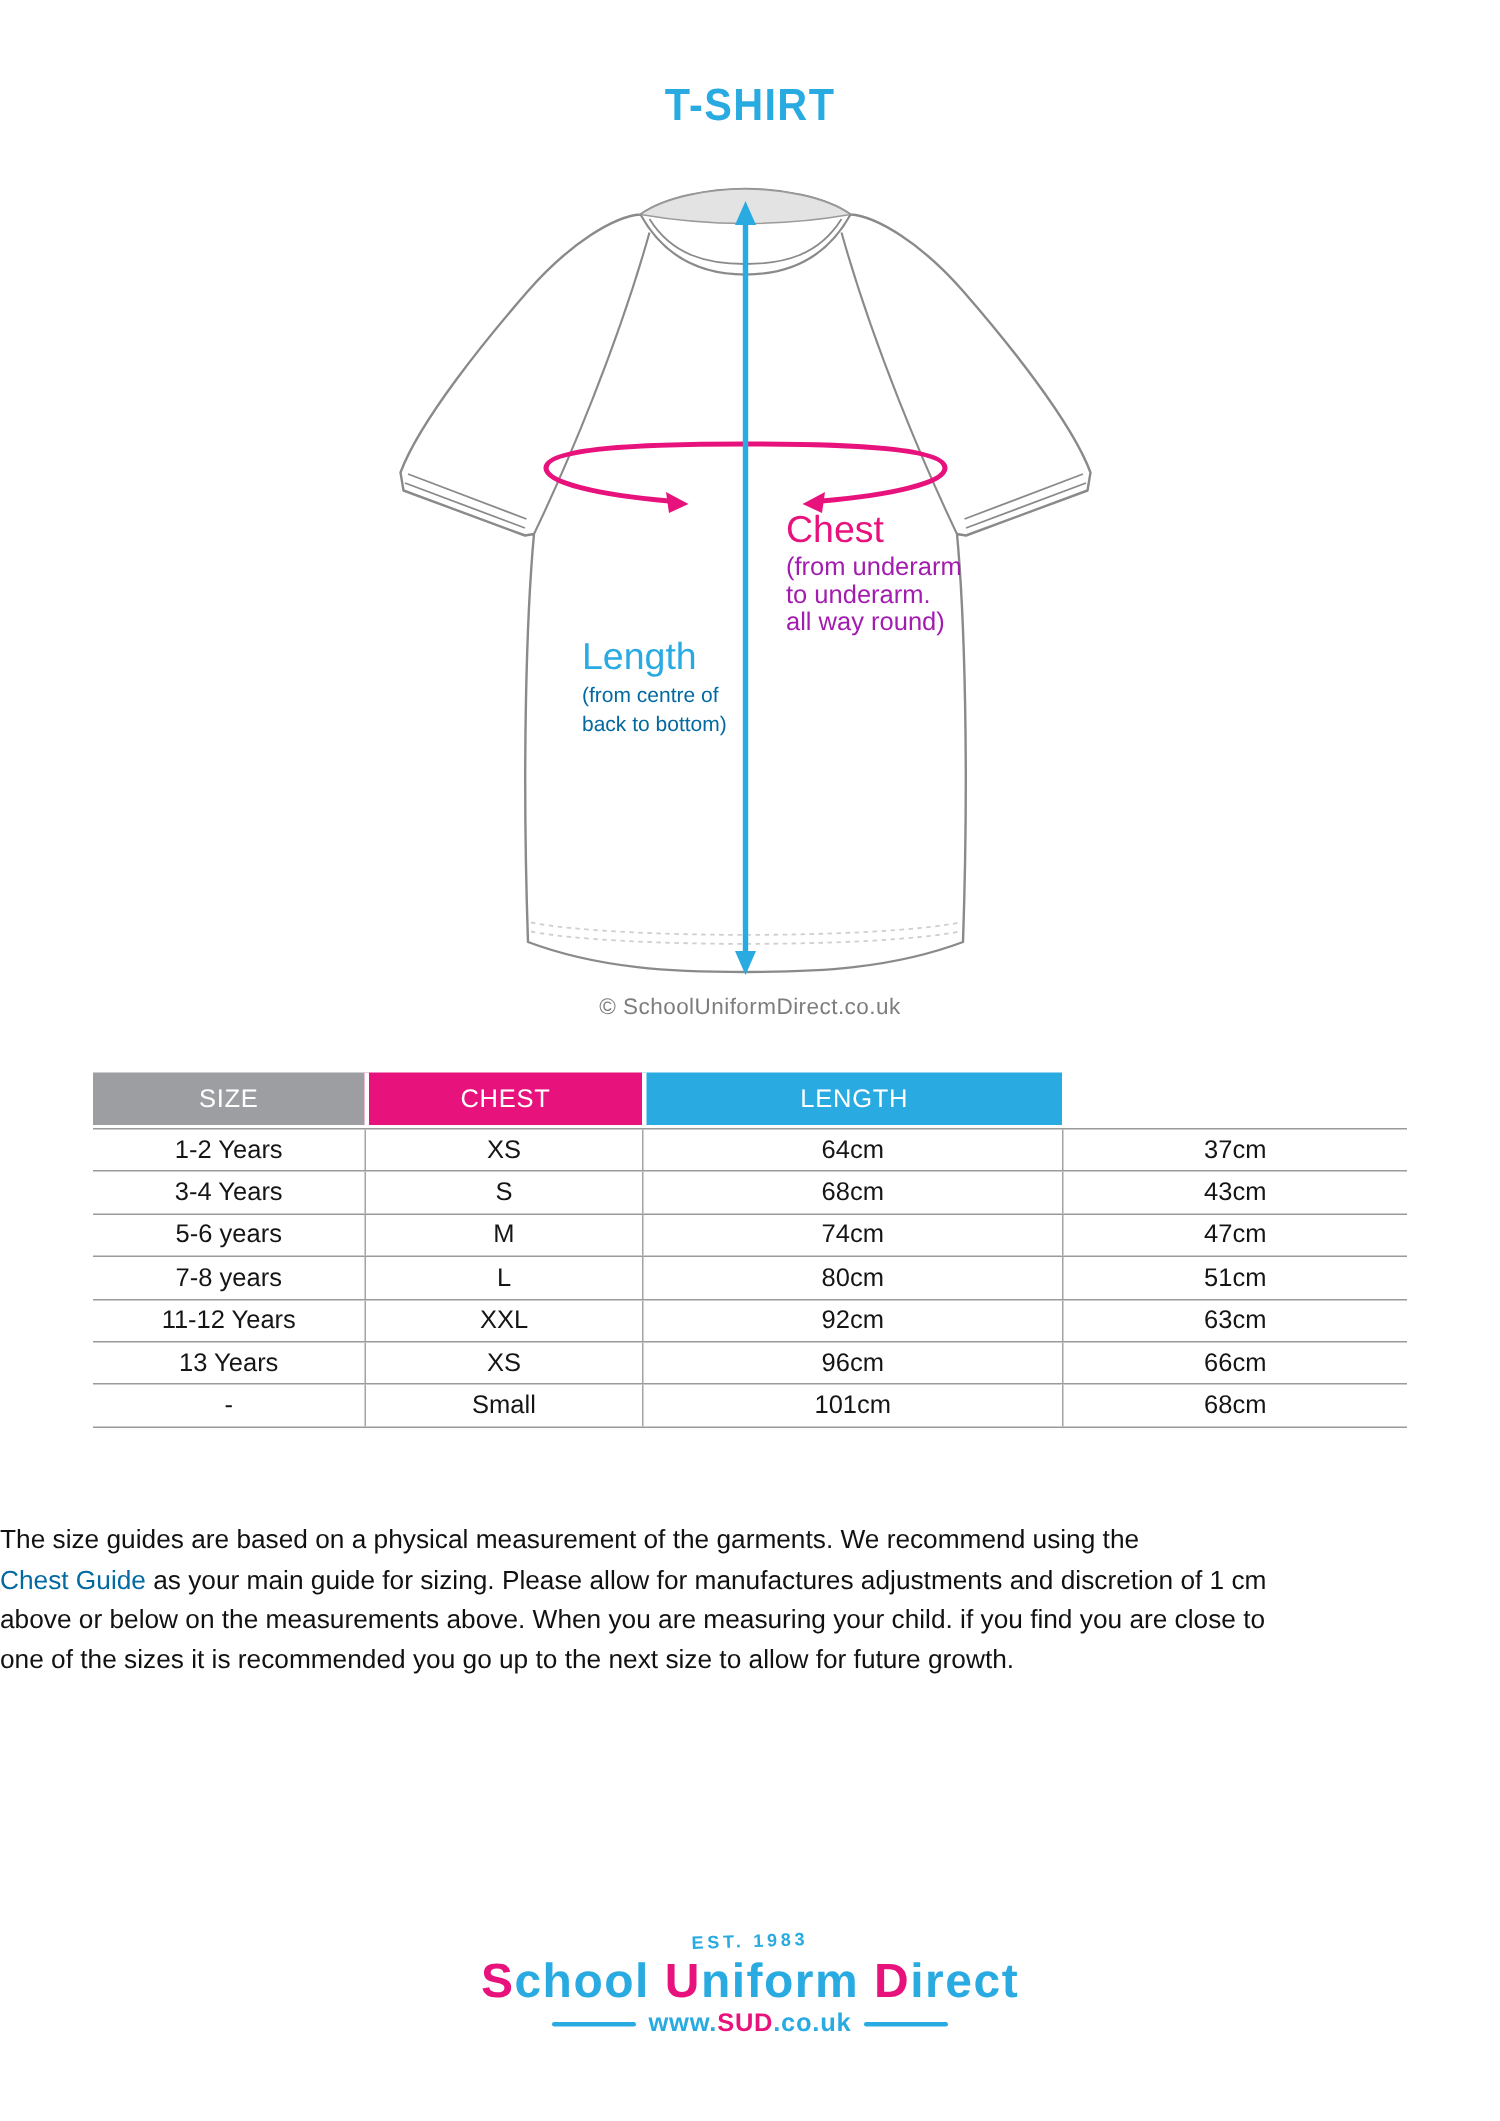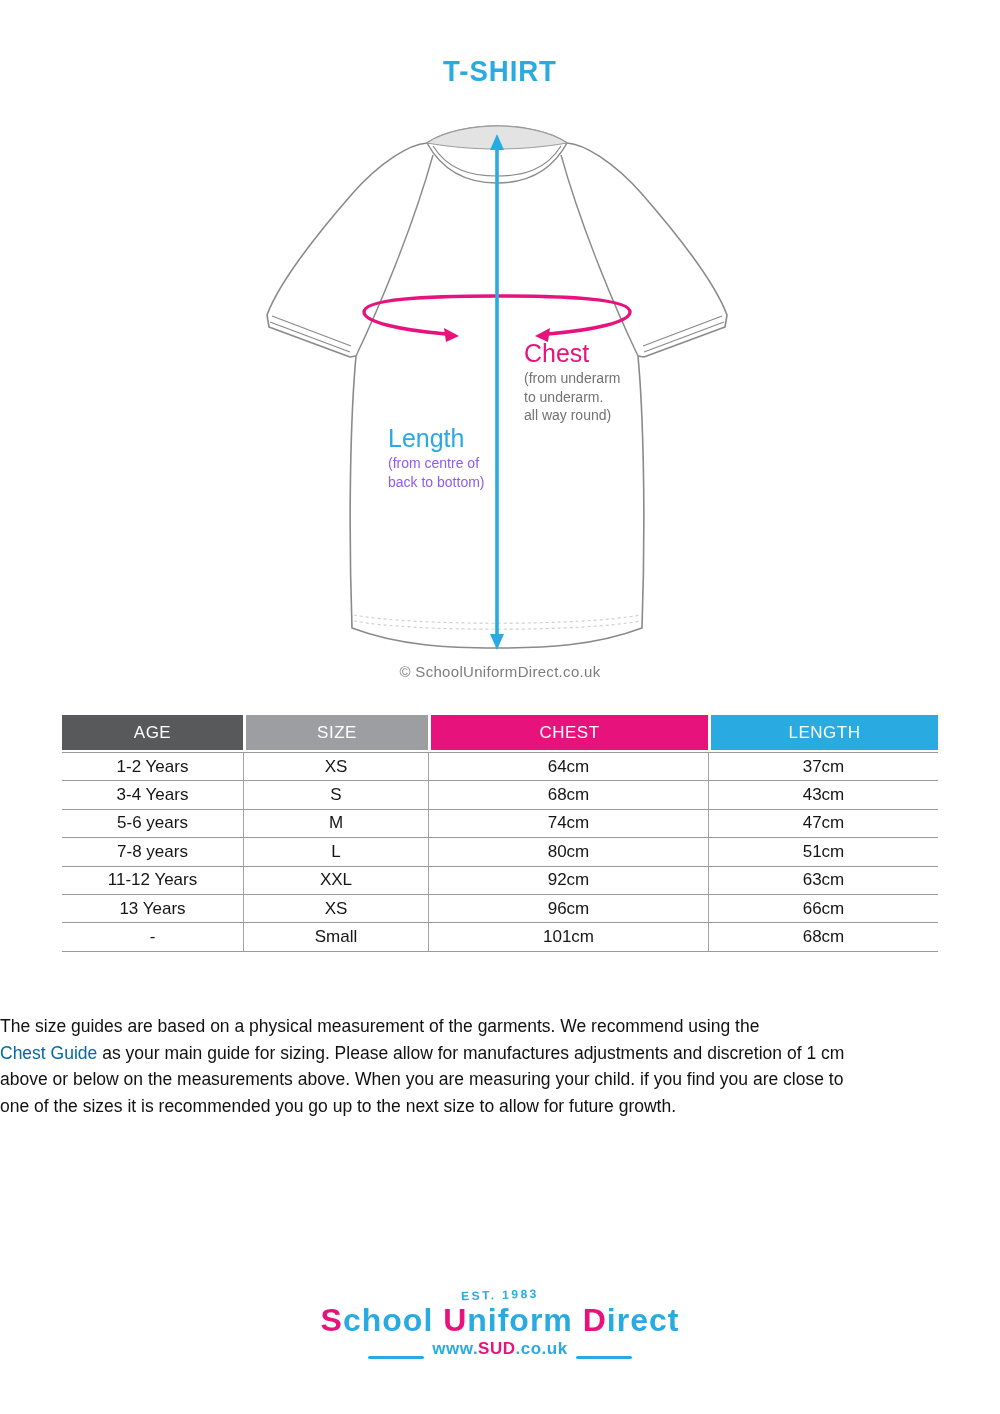--- a/index.html
+++ b/index.html
@@ -10,23 +10,23 @@
   .page-title {
     position:absolute; top:54px; left:0; width:100%;
     text-align:center; font-size:30px; font-weight:bold;
     letter-spacing:1px; color:#29ABE2;
     transform:scaleX(.92);
   }
   
   .shirt-svg { position:absolute; left:240px; top:110px; }
   .diag-label { position:absolute; line-height:1; }
   .chest-label  { left:524px; top:341px; font-size:25px; color:#E8127D; font-weight:500; }
-  .chest-sub    { left:524px; top:369px; font-size:14px; line-height:18.5px; color:#737373; }
+  .chest-sub    { left:524px; top:369px; font-size:17px; line-height:18.5px; color:#a21caf; }
   .length-label { left:388px; top:426px; font-size:25px; color:#29ABE2; font-weight:500; }
-  .length-sub   { left:388px; top:454px; font-size:14px; line-height:18.5px; color:#8b5cf6; }
+  .length-sub   { left:388px; top:454px; font-size:14px; line-height:18.5px; color:#0369a1; }
   .copyright {
     position:absolute; top:663px; left:0; width:100%; text-align:center;
     font-size:15px; color:#7d7d7d; letter-spacing:.3px;
   }
   
   .size-table { position:absolute; left:62px; top:715px; width:876px; }
   .thead, .tr { display:grid; grid-template-columns:181px 185px 280px 230px; }
   .thead { height:35px; }
   .th {
     display:flex; align-items:center; justify-content:center;
@@ -55,21 +55,21 @@
   
   .logo { position:absolute; top:1285px; left:0; width:100%; text-align:center; }
   .logo-est {
     font-size:12px; font-weight:bold; letter-spacing:2.5px; color:#29ABE2;
     transform:rotate(-2deg); display:inline-block; margin-bottom:1px;
   }
   .logo-name {
     font-size:32px; font-weight:bold; letter-spacing:1px; color:#29ABE2; line-height:34px;
   }
   .logo-url-row {
-    display:flex; align-items:flex-end; justify-content:center; margin-top:2px;
+    display:flex; align-items:center; justify-content:center; margin-top:2px;
   }
   .logo-dash { width:56px; height:3px; background:#29ABE2; border-radius:2px; }
   .logo-url { font-size:17px; font-weight:bold; color:#29ABE2; margin:0 8px; letter-spacing:.5px; }
   .lg-pink { color:#E8127D; }
 </style>
 </head>
 <body>
 
 <div class="page">
 
@@ -126,21 +126,20 @@
   <div class="diag-label length-label">Length</div>
   <div class="diag-label length-sub">
     <div>(from centre of</div>
     <div>back to bottom)</div>
   </div>
 
   <div class="copyright">© SchoolUniformDirect.co.uk</div>
 
   <div class="size-table">
     <div class="thead">
-      <div class="th th-age">AGE</div>
       <div class="th th-size">SIZE</div>
       <div class="th th-chest">CHEST</div>
       <div class="th th-length">LENGTH</div>
     </div>
     <div class="tbody">
       <div class="tr">
         <div class="td">1-2 Years</div>
         <div class="td">XS</div>
         <div class="td">64cm</div>
         <div class="td">37cm</div>

